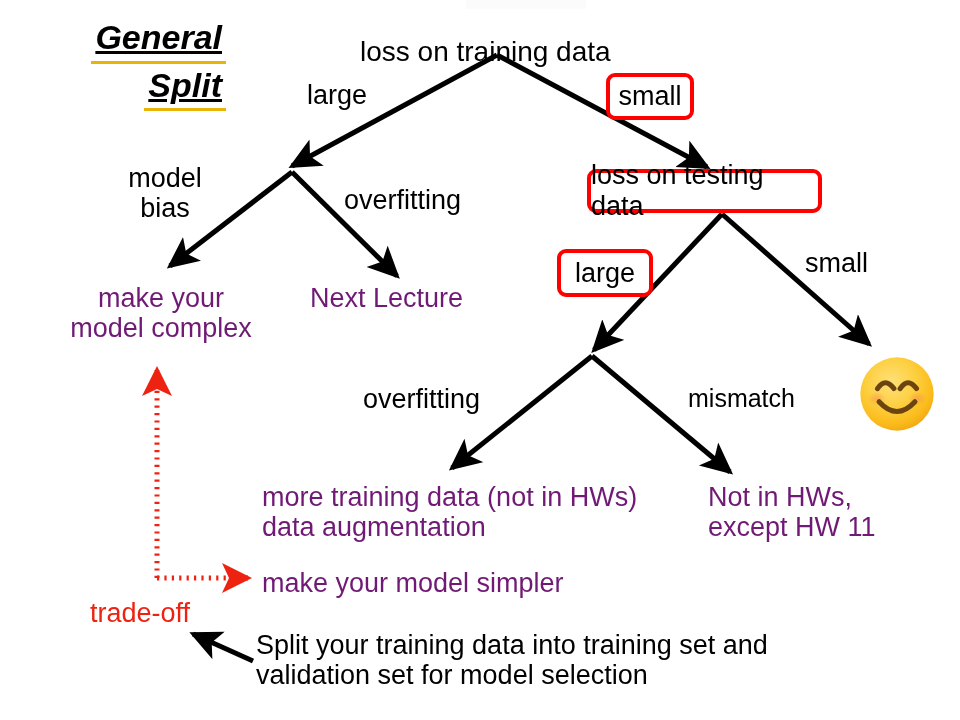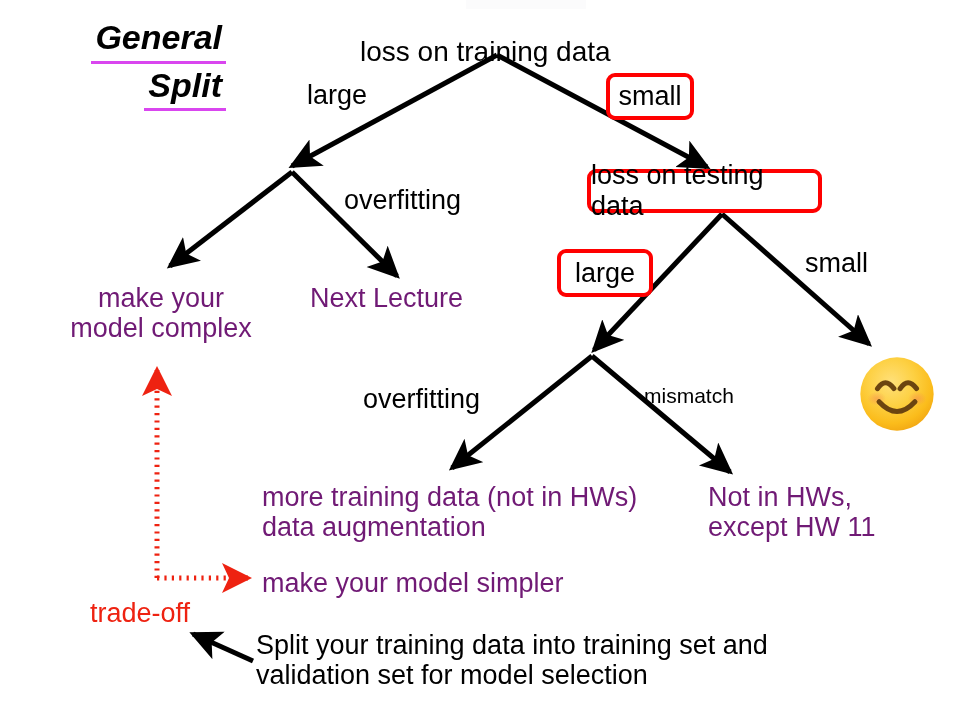--- a/index.html
+++ b/index.html
@@ -40,31 +40,32 @@
     width: 190px;
     text-align: right;
     font-size: 34px;
     font-weight: bold;
     font-style: italic;
     color: #000000;
     line-height: 1.28;
   }
   .title .tline {
     display: inline-block;
-    border-bottom: 3px solid #d946ef;
+    border-bottom: 3px solid #eab308;
     padding: 0 4px 1px 4px;
+    text-decoration: underline;
   }
 
   
   .node-root   { left: 360px; top: 20px;  font-size: 28px; margin-top: 16px; }
   .edge-large1 { left: 307px; top: 80px;  font-size: 27px; }
   .edge-opt    { left: 344px; top: 185px; font-size: 27px; }
   .edge-small2 { left: 805px; top: 248px; font-size: 27px; }
   .edge-overfit{ left: 363px; top: 384px; font-size: 27px; }
-  .edge-mismatch{left: 644px; top: 384px; font-size: 21px; }
+  .edge-mismatch{left: 688px; top: 384px; font-size: 25px; }
 
   .leaf-modelbias {
     left: 100px; top: 163px;
     width: 130px;
     text-align: center;
     font-size: 27px;
   }
 
   
   .rbox {
@@ -157,20 +158,22 @@
   </div>
 
   <div class="lbl node-root">loss on training data</div>
 
   <div class="lbl edge-large1">large</div>
 
   <div class="rbox box-small1">
     <span>small</span>
   </div>
 
+  <div class="lbl leaf-modelbias">model
+bias</div>
 
   <div class="lbl edge-opt">overfitting</div>
 
   <div class="lbl blue leaf-complex">make your
 model complex</div>
 
   <div class="lbl blue leaf-nextlec">Next Lecture</div>
 
   <div class="rbox box-test">
     <span>loss on testing data</span>

